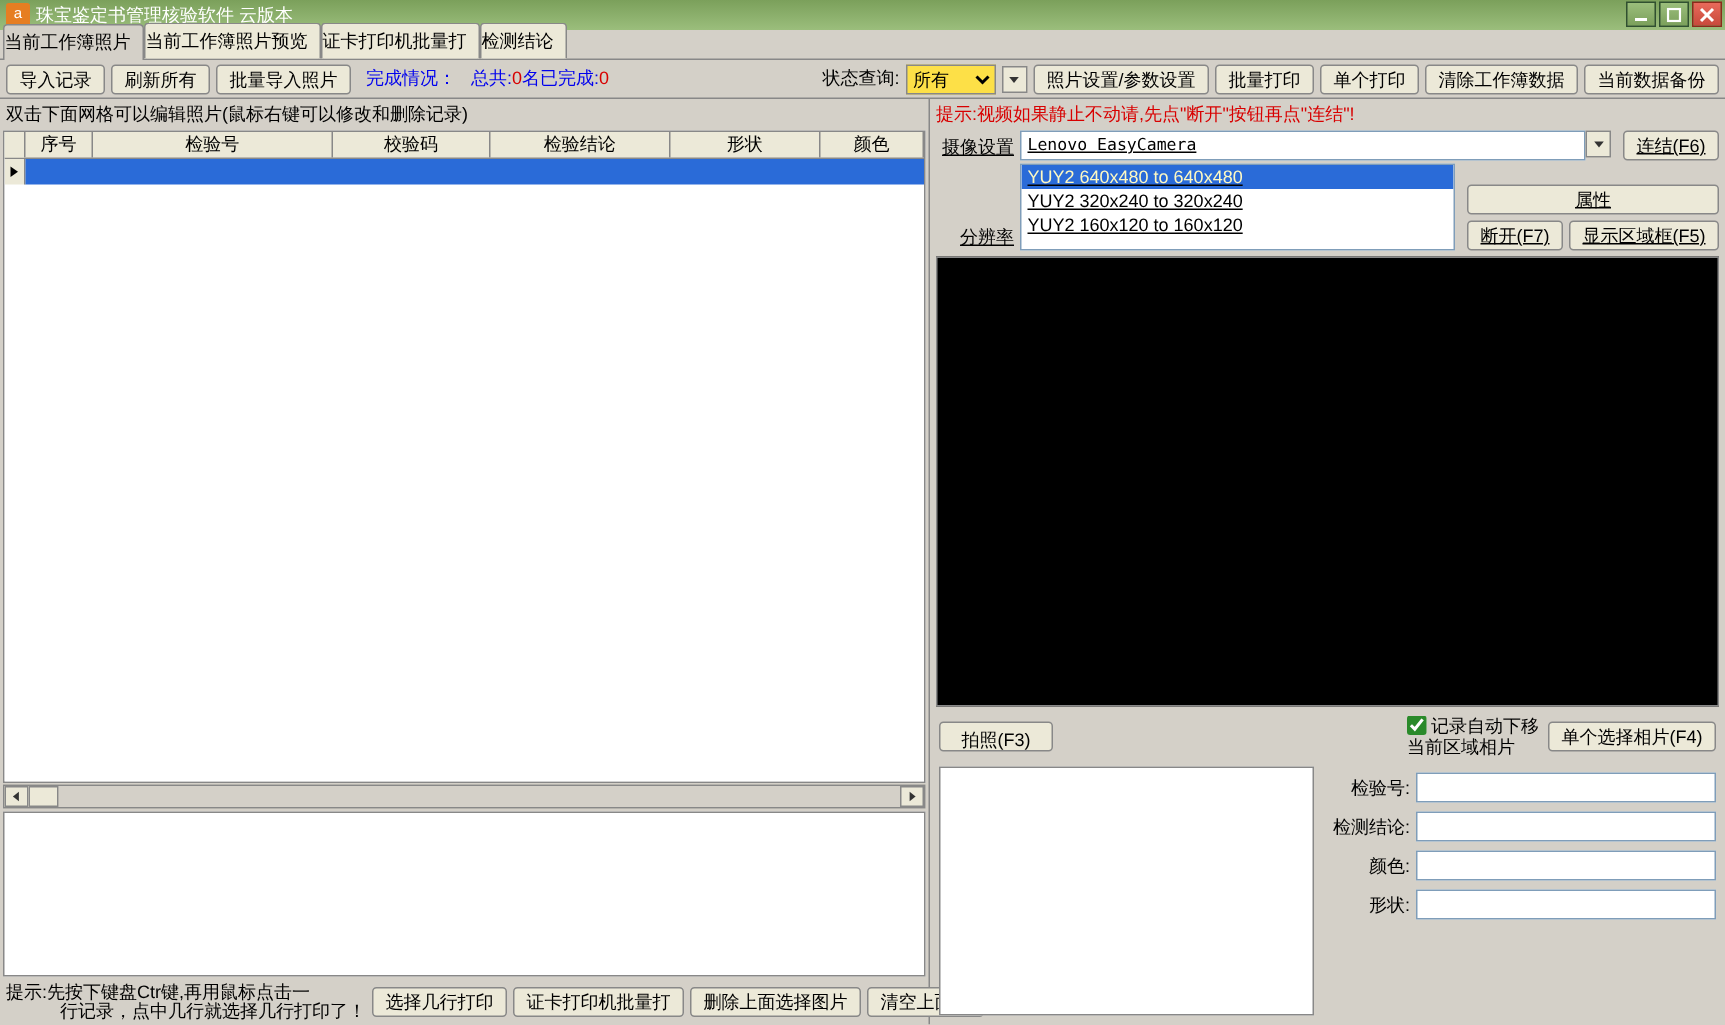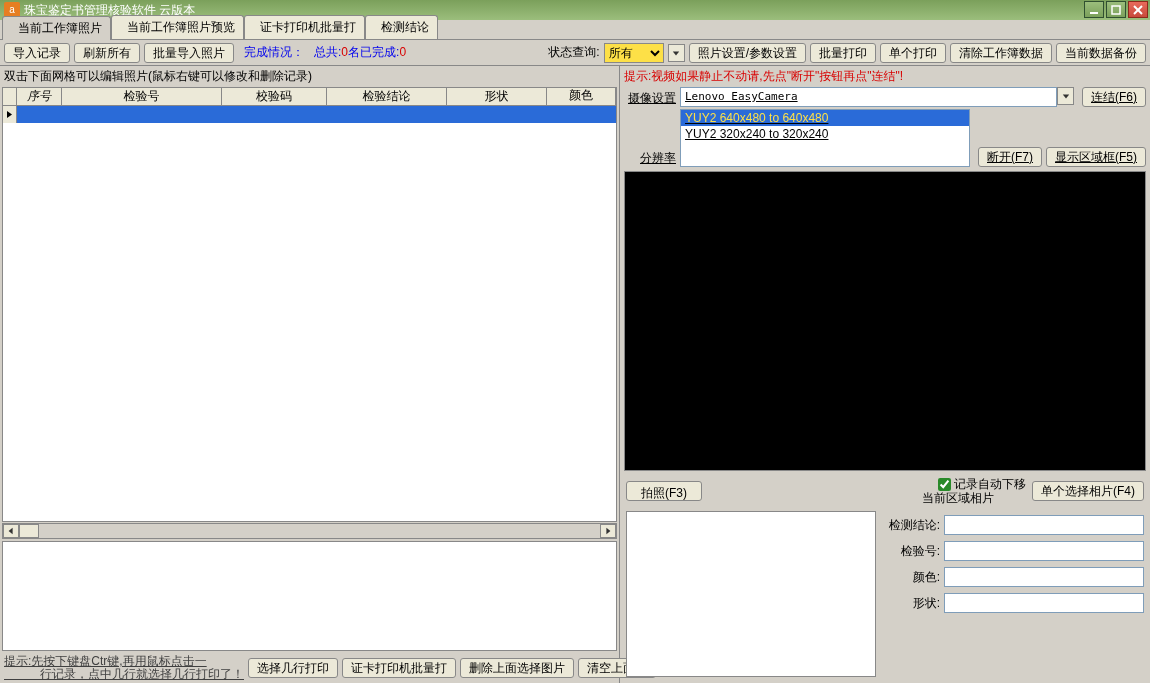--- a/index.html
+++ b/index.html
@@ -12,21 +12,21 @@
 .winbtns { position:absolute; right:2px; top:1px; display:flex; gap:2px; }
 .winbtn { width:20px; height:17px; border:1px solid #305030; background:linear-gradient(#9BBE7C,#7BA05B); display:flex; align-items:center; justify-content:center; color:#fff; font-size:11px; cursor:pointer;}
 .winbtn.close { background:linear-gradient(#E86A5B,#C84A3B); border-color:#8B2A1B;}
 .winbtn svg { width:10px; height:10px; }
 
 
 .client { position:absolute; top:20px; left:0; right:0; bottom:0; background:#D4D0C8; }
 
 
 .tabs { height:20px; display:flex; align-items:flex-end; border-bottom:1px solid #888; padding-left:2px; gap:0;}
-.tab { padding:3px 8px 3px 15px; background:#ECE9D8; border:1px solid #888; border-bottom:none; margin-right:0; cursor:pointer; border-top-left-radius:3px; border-top-right-radius:3px;}
+.tab { padding:3px 8px 3px 0; background:#ECE9D8; border:1px solid #888; border-bottom:none; margin-right:0; cursor:pointer; border-top-left-radius:3px; border-top-right-radius:3px;}
 .tab.active { background:#D4D0C8; position:relative; top:1px; }
 
 
 .toolbar { height:26px; display:flex; align-items:center; gap:4px; padding:2px 4px; border-bottom:1px solid #888;}
 .btn { background:#ECE9D8; border:1px solid #888; border-radius:3px; padding:2px 8px; cursor:pointer; white-space:nowrap; height:20px; line-height:14px;}
 .status-text { color:#0000EE; font-weight:normal; margin:0 6px; white-space:nowrap;}
 .status-text .num { color:#D80000; }
 .spacer { flex:1; }
 label.inline { white-space:nowrap; }
 select.inline { height:20px; min-width:60px; background:#fde047; border:1px solid #888;}
@@ -35,59 +35,59 @@
 
 .split-area { display:flex; height:calc(100% - 46px); }
 .left { width:620px; display:flex; flex-direction:column; border-right:1px solid #888;}
 .right { flex:1; display:flex; flex-direction:column; }
 
 .hint { padding:2px 4px; white-space:nowrap; }
 .grid-area { flex:1; background:#fff; border:1px solid #888; margin:0 2px; display:flex; flex-direction:column; overflow:hidden;}
 .grid-header { display:flex; background:#ECE9D8; border-bottom:1px solid #888; height:18px;}
 .gh-cell { border-right:1px solid #888; text-align:center; line-height:17px; overflow:hidden;}
 .gh0 { width:14px; background:#ECE9D8; }
-.gh1 { width:45px;font-style:italic; }
+.gh1 { width:45px; }
 .gh2 { width:160px; }
 .gh3 { width:105px; }
 .gh4 { width:120px; }
 .gh5 { width:100px; }
-.gh6 { flex:1;font-family:Liberation Mono, monospace; }
+.gh6 { flex:1; }
 .grid-body { flex:1; background:#fff; overflow:hidden; position:relative;}
 .grid-row { display:flex; height:17px; }
 .gb-indicator { width:14px; background:#ECE9D8; border-right:1px solid #888; display:flex; align-items:center; justify-content:center;}
 .gb-indicator svg { width:7px; height:9px; }
 .gb-sel { flex:1; background:#2A6BD8; height:17px;}
 
 .hscroll { height:16px; background:#ECE9D8; display:flex; align-items:center; border:1px solid #888; margin:1px 2px 0 2px;}
 .sbbtn { width:16px; height:14px; background:#ECE9D8; border:1px solid #888; display:flex; align-items:center; justify-content:center;}
 .sbtrack { flex:1; height:14px; background:#D4D0C8; position:relative;}
 .sbthumb { position:absolute; left:0; width:20px; height:14px; background:#ECE9D8; border:1px solid #888;}
 
 .memo { height:110px; background:#fff; border:1px solid #888; margin:2px; }
 
 .bottom-hint-row { display:flex; align-items:center; gap:4px; padding:2px 4px;}
-.red-hint { color:#404040; line-height:13px;text-decoration:underline; }
+.red-hint { color:#000000; line-height:13px; }
 
 .right-top { padding:2px 4px; }
 .right-hint { color:#D80000; white-space:nowrap;}
 .cam-row { display:flex; align-items:flex-end; gap:4px; margin-top:2px;text-decoration:underline;}
 .cam-label { width:52px; text-align:right; padding-top:3px;}
 .cam-select { flex:1; display:flex; }
 .cam-select-text { flex:1; background:#fff; border:1px solid #7F9DB9; height:20px; padding:2px 4px; font-family:monospace; font-size:11px;}
 .res-list { flex:1; background:#fff; border:1px solid #7F9DB9; height:58px; overflow:hidden; font-family:monospace; font-size:11px;}
 .res-list .opt { padding:1px 4px; white-space:nowrap;}
-.res-list .opt.sel { background:#2A6BD8; color:#fde047;}
+.res-list .opt.sel { background:#2A6BD8; color:#fef9c3;}
 .right-btns { display:flex; flex-direction:column; gap:4px; margin-left:4px;}
 .right-btns-row { display:flex; gap:4px; }
 
 .video { background:#000; border:1px solid #888; margin:2px 4px; height:300px; }
 
 .cap-row { display:flex; align-items:center; gap:6px; padding:4px 6px;}
 .chk-block { display:flex; flex-direction:column; line-height:14px; align-items:flex-start;}
-.chk-line { display:flex; align-items:flex-end; gap:3px;margin-left:16px;}
+.chk-line { display:flex; align-items:flex-start; gap:3px;}
 input[type=checkbox]{ width:13px; height:13px; accent-color:#2A8A2A;}
 .preview-and-fields { display:flex; gap:6px; margin:2px 6px 6px 6px; flex:1;}
 .preview { width:250px; background:#fff; border:1px solid #888;}
 .fields { flex:1; display:flex; flex-direction:column; gap:6px; padding-top:4px;}
 .field-row { display:flex; align-items:center; gap:4px;}
 .field-row label { width:58px; text-align:right;}
 .field-row input { flex:1; height:20px; background:#fff; border:1px solid #7F9DB9; padding:0 3px;}
 </style>
 </head>
 <body>
@@ -211,22 +211,24 @@
           </div>
           <div class="right-btns">
             <button class="btn">连结(F6)</button>
           </div>
         </div>
         <div class="cam-row">
           <div class="cam-label">分辨率</div>
           <div class="res-list">
             <div class="opt sel">YUY2 640x480 to 640x480</div>
             <div class="opt">YUY2 320x240 to 320x240</div>
+            <div class="opt">YUY2 160x120 to 160x120</div>
           </div>
           <div class="right-btns">
+            <button class="btn">属性</button>
             <div class="right-btns-row">
               <button class="btn">断开(F7)</button>
               <button class="btn">显示区域框(F5)</button>
             </div>
           </div>
         </div>
       </div>
 
       <div class="video"></div>
 
@@ -240,28 +242,28 @@
           </div>
           <span>当前区域相片</span>
         </div>
         <button class="btn">单个选择相片(F4)</button>
       </div>
 
       <div class="preview-and-fields">
         <div class="preview"></div>
         <div class="fields">
           <div class="field-row">
+              <label>检验号:</label>
+              <input style="">
+            </div>
+          <div class="field-row">
               <label>检测结论:</label>
               <input style="">
             </div>
           <div class="field-row">
-              <label>检验号:</label>
-              <input style="">
-            </div>
-          <div class="field-row">
               <label>颜色:</label>
               <input style="">
             </div>
           <div class="field-row">
               <label>形状:</label>
               <input style="">
             </div>
         </div>
       </div>
     </div>

